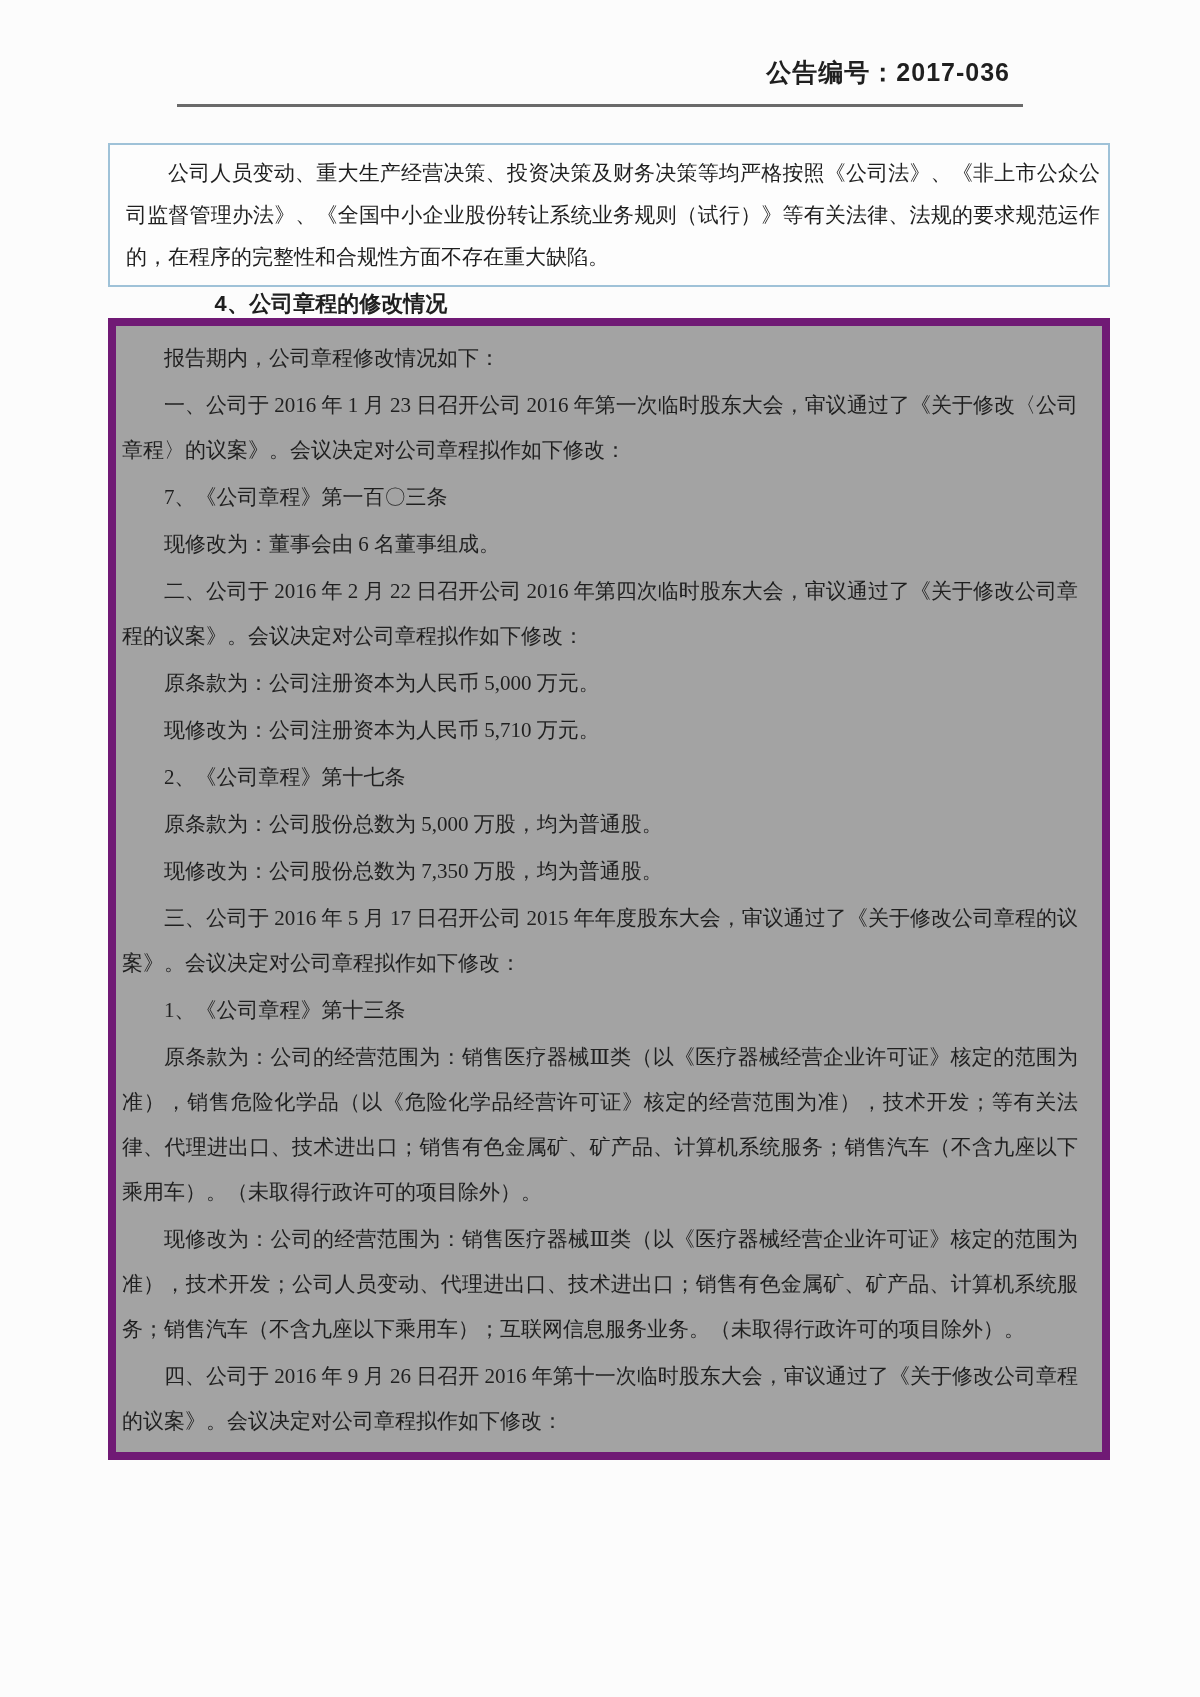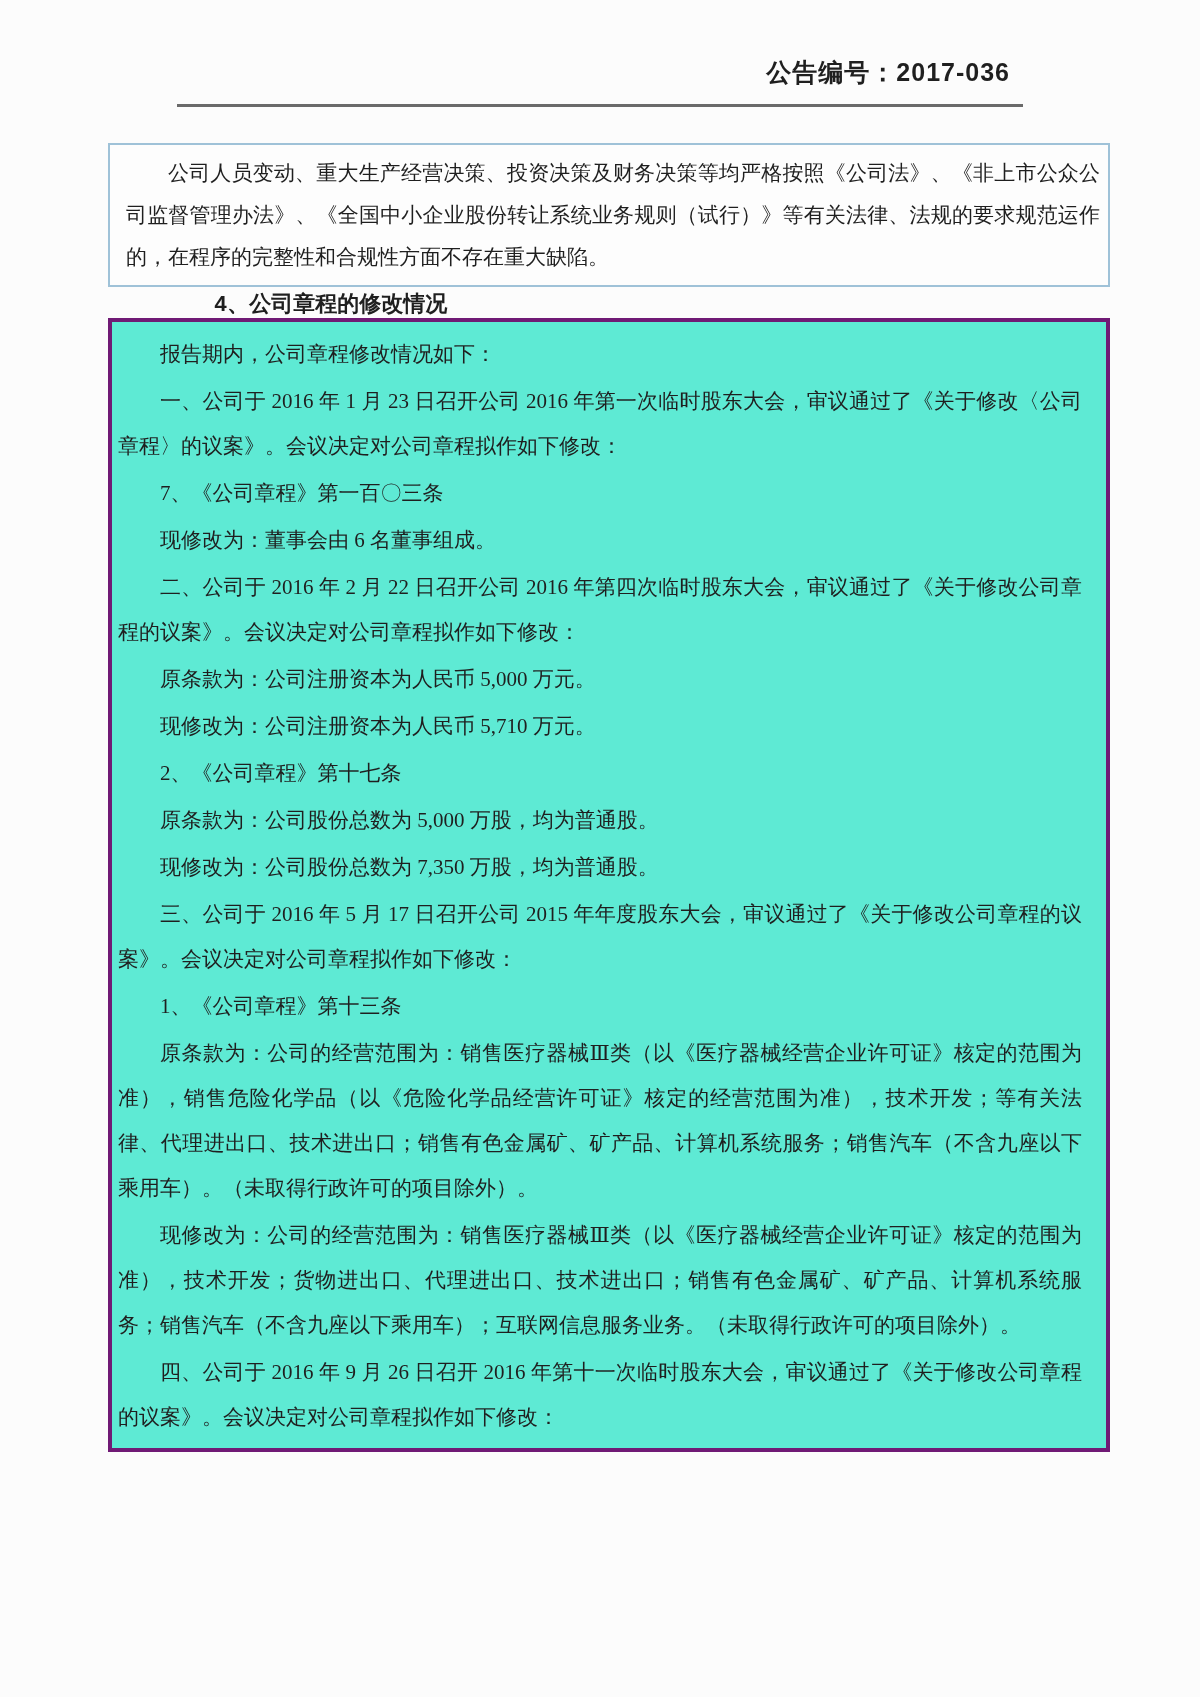--- a/index.html
+++ b/index.html
@@ -61,23 +61,23 @@
     font-family: Liberation Mono, monospace;
     white-space: nowrap;
     margin-left: 48px;
   }
   .main-box {
     position: absolute;
     left: 108px;
     top: 318px;
     width: 1002px;
     box-sizing: border-box;
-    border: 4px solid #701a75;
+    border: 8px solid #701a75;
     padding: 10px 24px 6px 6px;
-    background: #5eead4;
+    background: #a3a3a3;
   }
   .main-box p {
     margin: 0 0 2px 0;
     font-size: 21px;
     line-height: 45px;
     text-indent: 2em;
     text-align: justify;
   }
 </style>
 </head>
@@ -102,17 +102,17 @@
     <p>现修改为：董事会由 6 名董事组成。</p>
     <p>二、公司于 2016 年 2 月 22 日召开公司 2016 年第四次临时股东大会，审议通过了《关于修改公司章程的议案》。会议决定对公司章程拟作如下修改：</p>
     <p>原条款为：公司注册资本为人民币 5,000 万元。</p>
     <p>现修改为：公司注册资本为人民币 5,710 万元。</p>
     <p>2、《公司章程》第十七条</p>
     <p>原条款为：公司股份总数为 5,000 万股，均为普通股。</p>
     <p>现修改为：公司股份总数为 7,350 万股，均为普通股。</p>
     <p>三、公司于 2016 年 5 月 17 日召开公司 2015 年年度股东大会，审议通过了《关于修改公司章程的议案》。会议决定对公司章程拟作如下修改：</p>
     <p>1、《公司章程》第十三条</p>
     <p>原条款为：公司的经营范围为：销售医疗器械Ⅲ类（以《医疗器械经营企业许可证》核定的范围为准），销售危险化学品（以《危险化学品经营许可证》核定的经营范围为准），技术开发；等有关法律、代理进出口、技术进出口；销售有色金属矿、矿产品、计算机系统服务；销售汽车（不含九座以下乘用车）。（未取得行政许可的项目除外）。</p>
-    <p>现修改为：公司的经营范围为：销售医疗器械Ⅲ类（以《医疗器械经营企业许可证》核定的范围为准），技术开发；货物进出口、代理进出口、技术进出口；销售有色金属矿、矿产品、计算机系统服务；销售汽车（不含九座以下乘用车）；互联网信息服务业务。（未取得行政许可的项目除外）。</p>
+    <p>现修改为：公司的经营范围为：销售医疗器械Ⅲ类（以《医疗器械经营企业许可证》核定的范围为准），技术开发；公司人员变动、代理进出口、技术进出口；销售有色金属矿、矿产品、计算机系统服务；销售汽车（不含九座以下乘用车）；互联网信息服务业务。（未取得行政许可的项目除外）。</p>
     <p>四、公司于 2016 年 9 月 26 日召开 2016 年第十一次临时股东大会，审议通过了《关于修改公司章程的议案》。会议决定对公司章程拟作如下修改：</p>
   </div>
 
 </div>
 
 </body></html>

